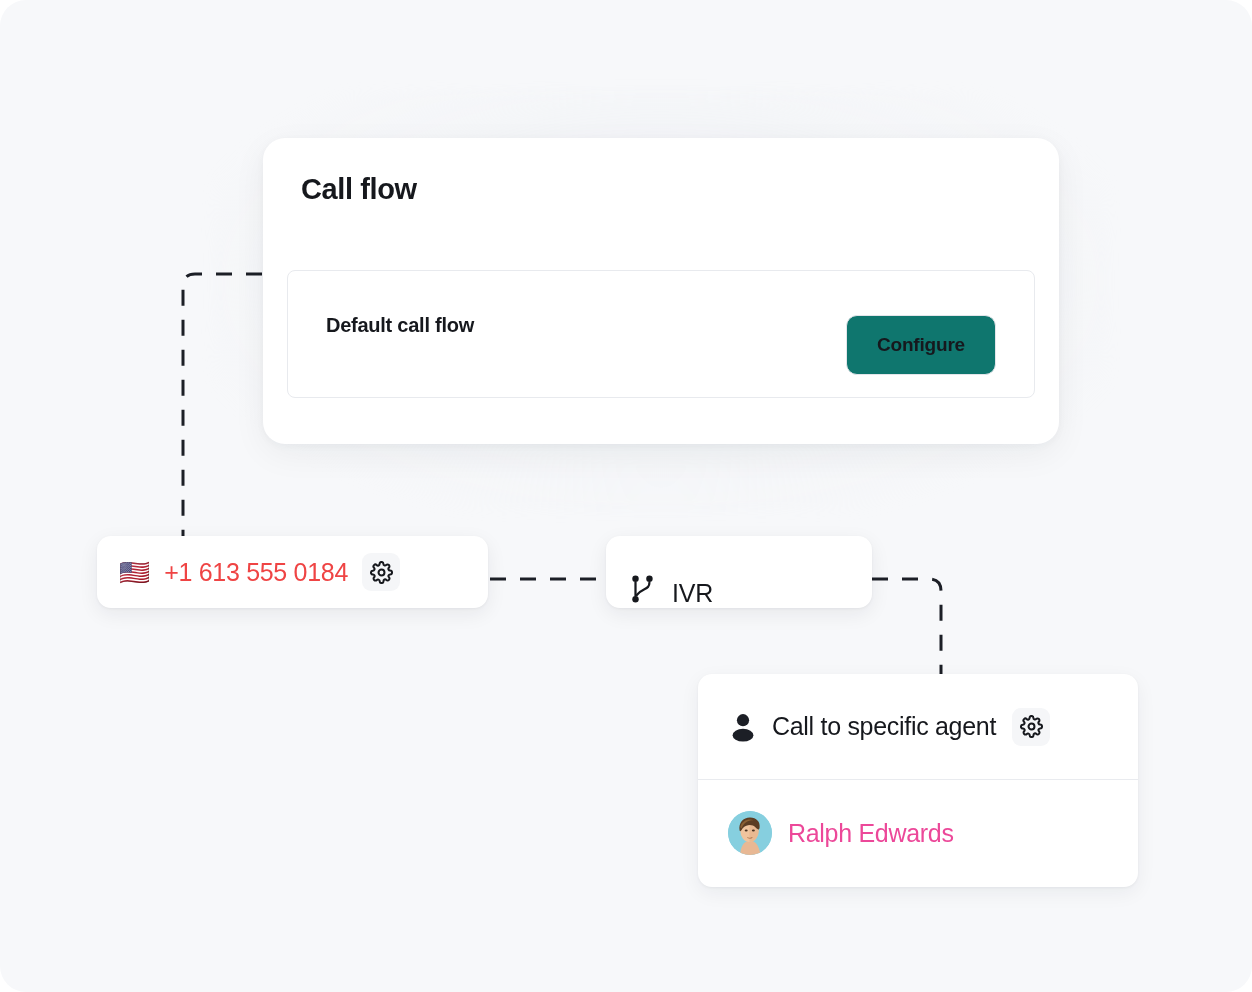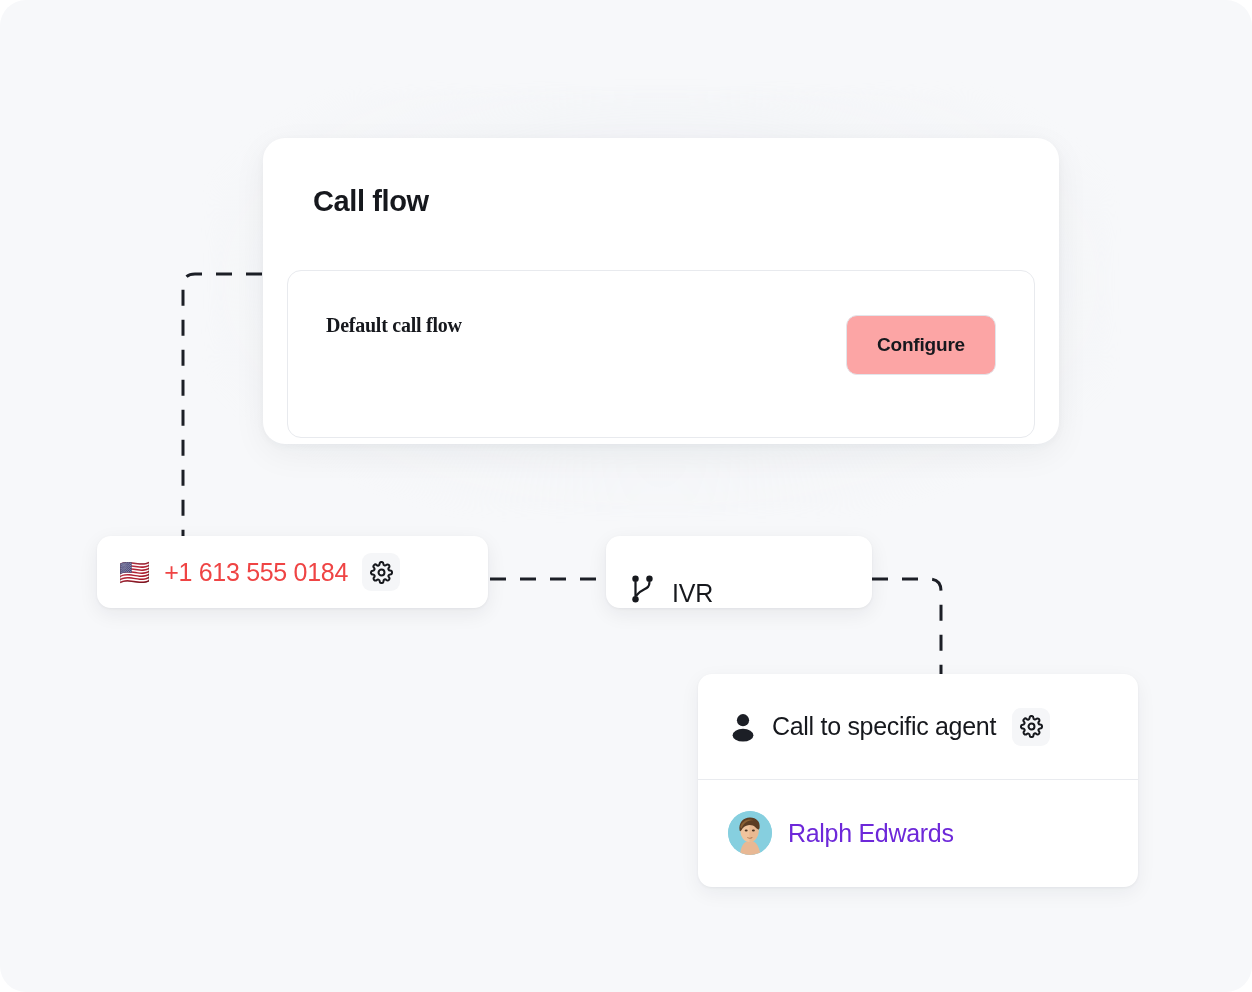--- a/index.html
+++ b/index.html
@@ -58,41 +58,40 @@
                 0 2px 8px rgba(23,28,45,0.035);
     box-sizing: border-box;
     padding: 32px 34px 30px 34px;
   }
   .callflow-title {
     font-size: 29px;
     font-weight: 700;
     color: #16181d;
     letter-spacing: -0.4px;
     line-height: 1.1;
-    margin: 16px;
+    margin: 4px;
   }
   .callflow-sub {
     font-size: 18px;
     color: #5d636e;
     margin-top: 14px;
     line-height: 1.3;
     letter-spacing: -0.1px;
   }
 
   .default-flow-box {
     position: absolute;
     left: 287px;
     top: 270px;
     width: 748px;
-    height: 168px;
+    height: 128px;
     border: 1px solid #e8eaee;
-    border-radius: 14px;
-    background: #ffffff;
-    box-sizing: border-box;
-    font-family: Liberation Serif, serif;
+    border-radius: 8px;
+    background: #ffffff;
+    box-sizing: border-box;
   }
   .default-flow-inner {
     position: absolute;
     left: 38px;
     top: 43px;
     right: 28px;
   }
   .default-flow-title {
     font-size: 20px;
     font-weight: 700;
@@ -106,21 +105,21 @@
     letter-spacing: -0.1px;
   }
   .configure-btn {
     position: absolute;
     left: 846px;
     top: 315px;
     width: 150px;
     height: 60px;
     border: 1px solid #e3e5ea;
     border-radius: 11px;
-    background: #fca5a5;
+    background: #0f766e;
     font-family: "Liberation Sans", sans-serif;
     font-size: 19px;
     font-weight: 600;
     color: #16181d;
     letter-spacing: -0.2px;
     cursor: pointer;
     padding: 0;
   }
 
   
@@ -227,21 +226,21 @@
     height: 106px;
     display: flex;
     align-items: center;
     padding-left: 30px;
     box-sizing: border-box;
     gap: 16px;
   }
   .agent-name {
     font-size: 25px;
     font-weight: 500;
-    color: #6d28d9;
+    color: #ec4899;
     letter-spacing: -0.3px;
   }
 
   
   .avatar {
     width: 44px;
     height: 44px;
     border-radius: 50%;
     overflow: hidden;
     flex: 0 0 auto;

